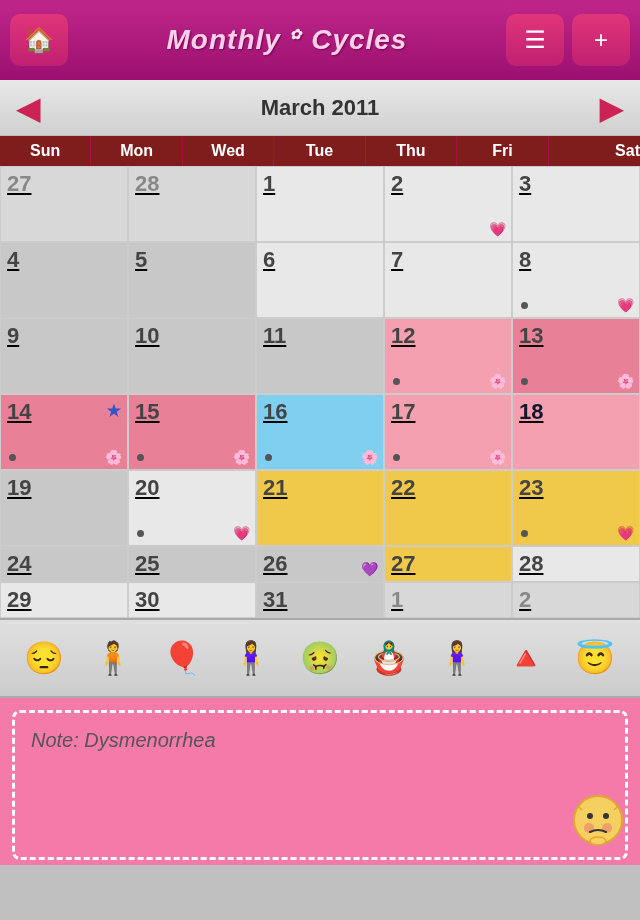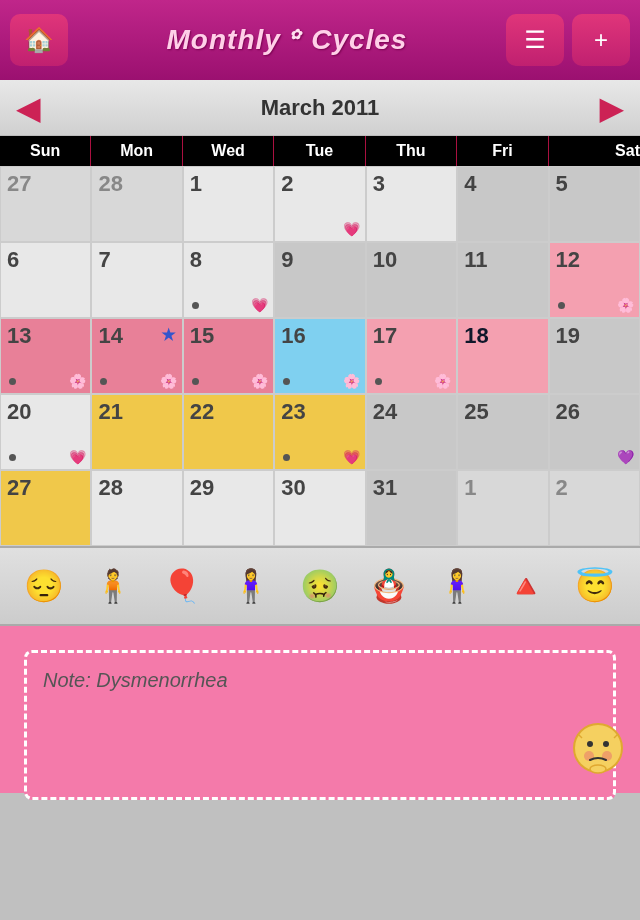--- a/index.html
+++ b/index.html
@@ -70,37 +70,38 @@
     #month-title {
       font-size: 22px;
       font-weight: bold;
       color: #333;
     }
 
     
     #day-headers {
       display: grid;
       grid-template-columns: repeat(7, 1fr);
-      background: #000000;
+      background: #7f1d1d;
     }
     .day-header {
       text-align: center;
       color: white;
       font-weight: bold;
       font-size: 16px;
       padding: 6px 0;
       border-right: 1px solid #aa1040;
     }
     .day-header:last-child { border-right: none; text-align: right; }
 
     
     #grid {
       display: grid;
-      grid-template-columns: repeat(7, 1fr);
+      grid-template-columns: repeat(5, 1fr);
       grid-template-rows: repeat(5, 76px);
+      text-decoration: underline;
     }
 
     .cell {
       border: 1px solid #ccc;
       position: relative;
       display: flex;
       flex-direction: column;
       padding: 4px 6px;
       font-size: 20px;
       font-weight: bold;
@@ -142,21 +143,21 @@
     }
 
     
     #note-area {
       background: #f47aaa;
       flex: 1;
       padding: 16px;
       position: relative;
       min-height: 150px;
       border: 3px dashed white;
-      margin: 16px;
+      margin: 4px;
       border-radius: 8px;
     }
     #note-text {
       color: #555;
       font-size: 20px;
       font-style: italic;
     }
     #note-container {
       background: #f47aaa;
       padding: 8px;

